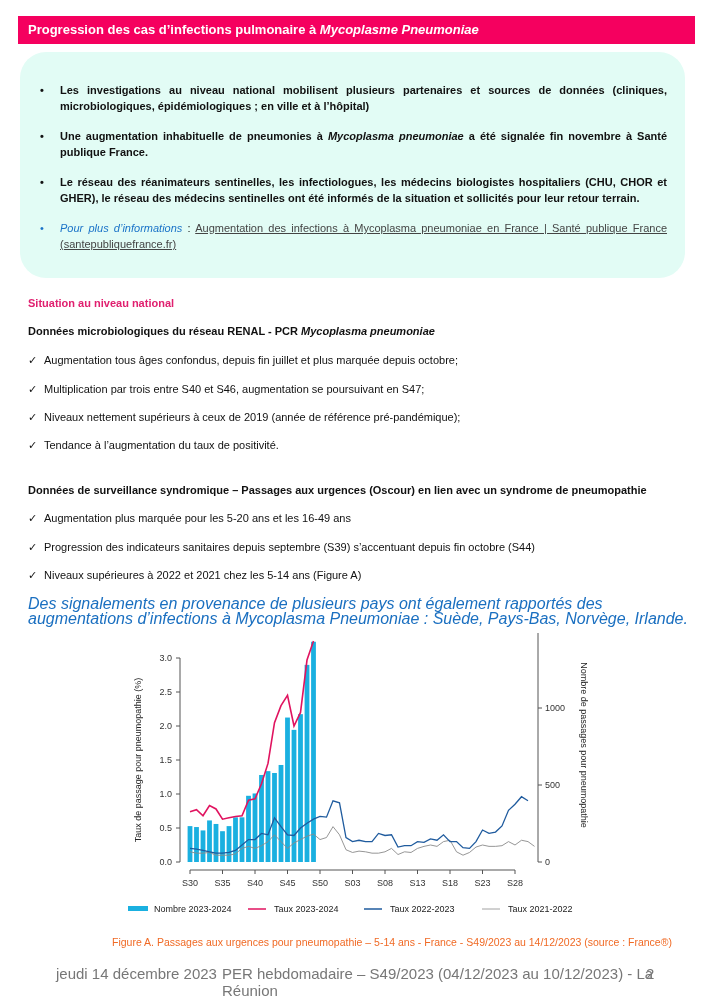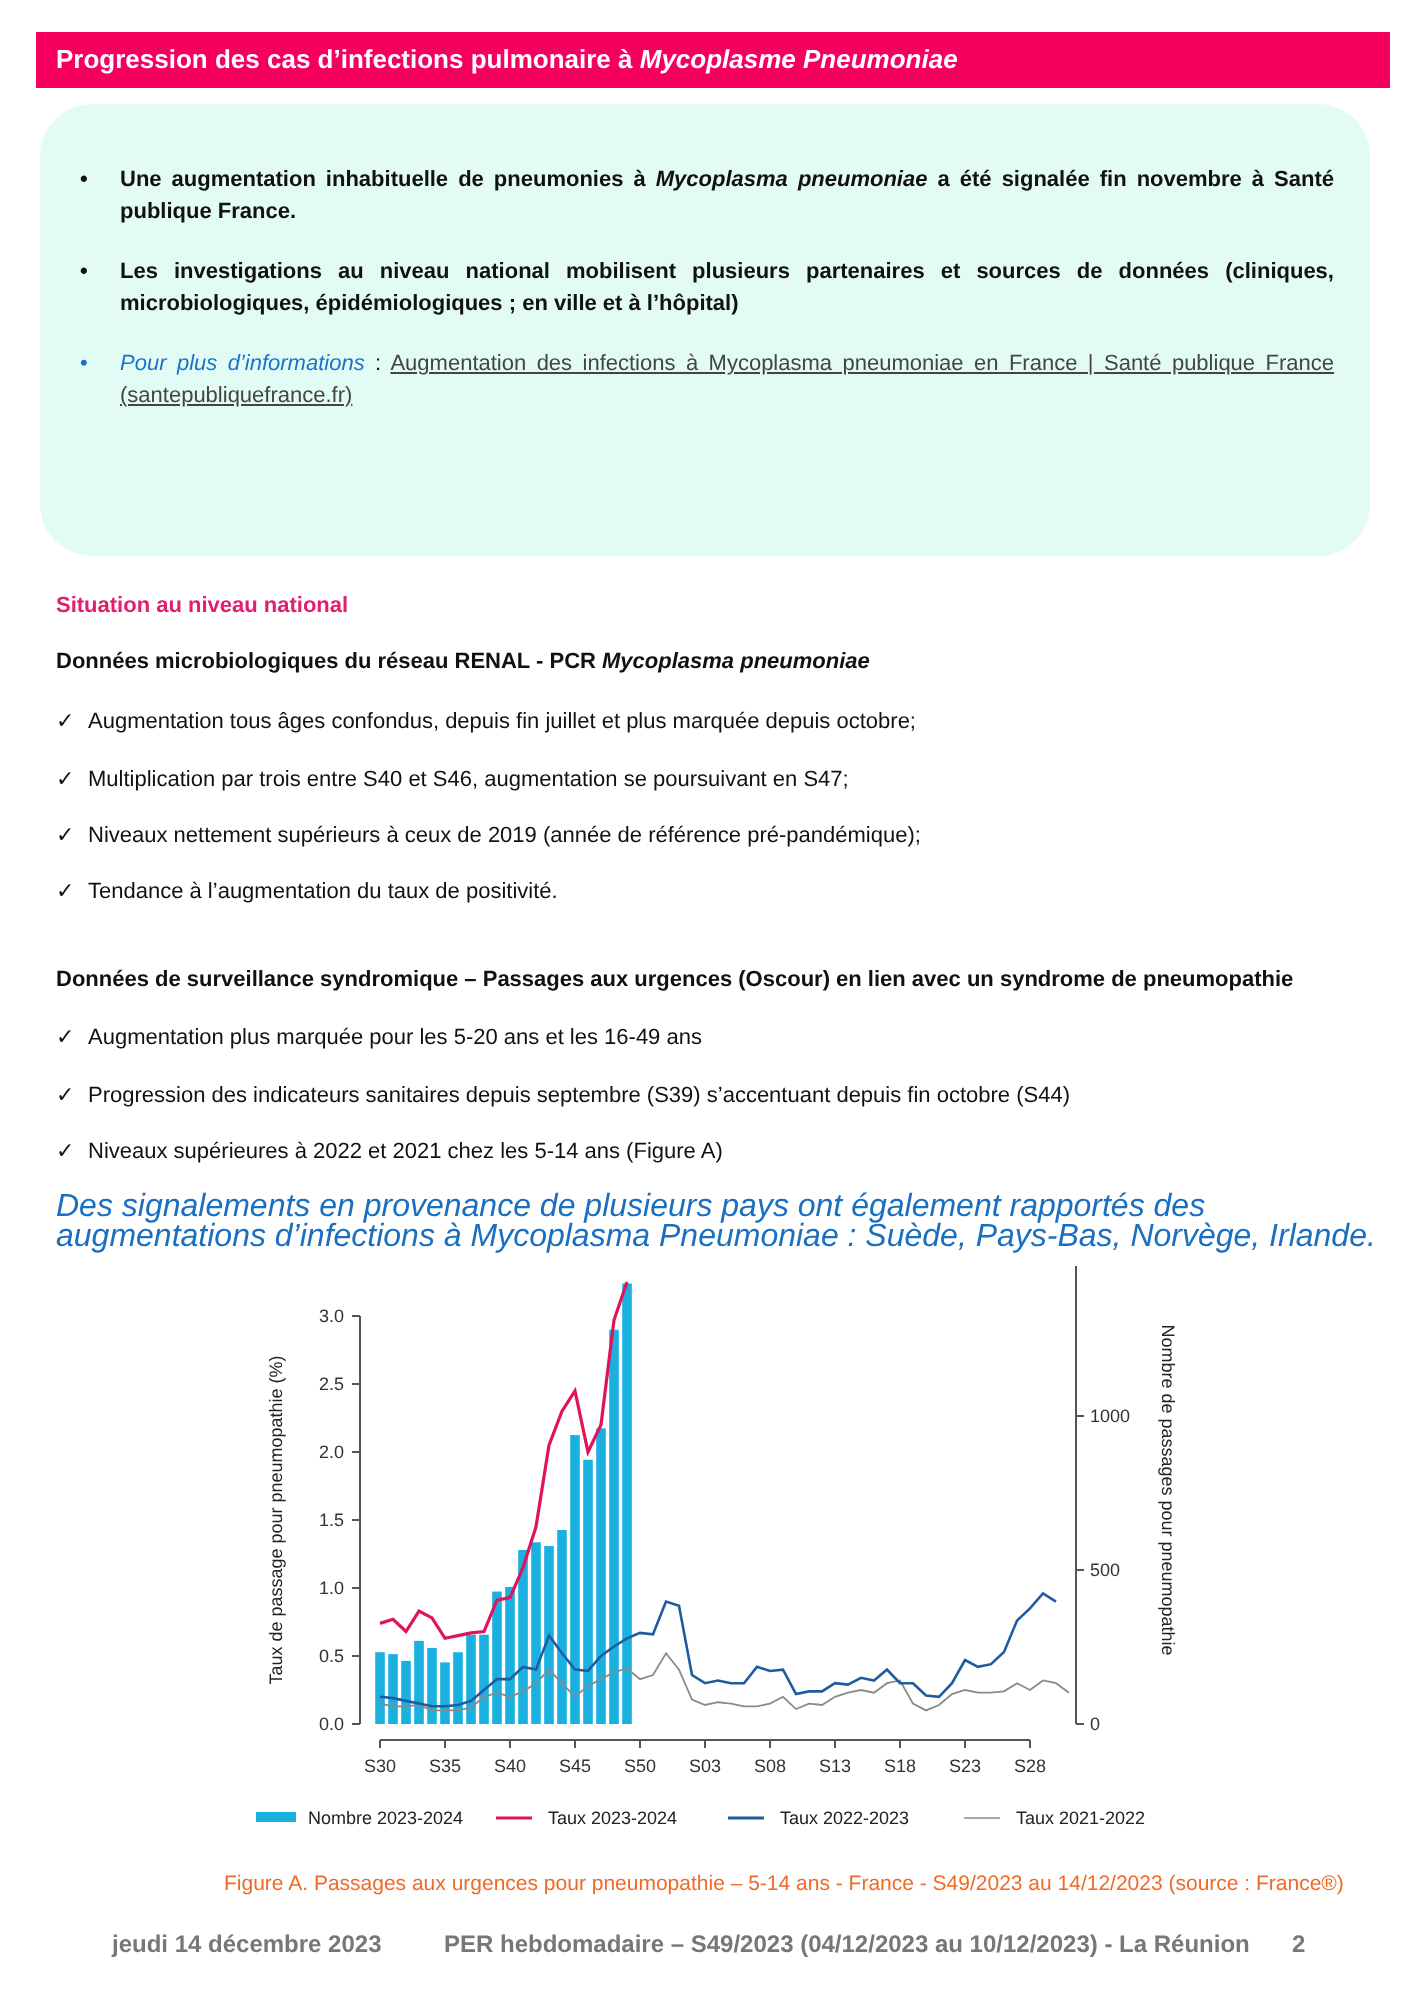--- a/index.html
+++ b/index.html
@@ -15,31 +15,32 @@
   .more-label{color:#1a73c8;font-style:italic;}
   .link{color:#444;text-decoration:underline;}
   .sec-title{position:absolute;left:28px;top:297px;color:#e0206f;font-weight:bold;font-size:11px;}
   .sub{position:absolute;left:28px;font-weight:bold;font-size:11px;}
   .check{position:absolute;left:28px;font-size:11px;}
   .check span.ck{display:inline-block;width:16px;}
   .note{position:absolute;left:28px;top:596px;width:660px;color:#1a6fc0;font-style:italic;font-size:16px;line-height:15px;}
   .chart{position:absolute;left:0;top:630px;}
   .caption{position:absolute;left:84px;top:936px;font-size:10.5px;color:#f06a25;}
   .caption b{font-weight:normal;margin-left:28px;}
-  .footer{position:absolute;top:965px;font-size:12px;color:#777;font-weight:bold;}
+  .footer{position:absolute;top:965px;font-size:15px;color:#777;}
 </style>
 </head>
 <body>
 
 <div class="banner"><span>Progression des cas d’infections pulmonaire à </span><i>Mycoplasme Pneumoniae</i></div>
 
 <div class="infobox">
   <ul>
+    <li>Les investigations au niveau national mobilisent plusieurs partenaires et sources de données (cliniques, microbiologiques, épidémiologiques ; en ville et à l’hôpital)</li>
     <li><span>Une augmentation inhabituelle de pneumonies à </span><i>Mycoplasma pneumoniae</i><span> a été signalée fin novembre à Santé publique France.</span></li>
-    <li>Les investigations au niveau national mobilisent plusieurs partenaires et sources de données (cliniques, microbiologiques, épidémiologiques ; en ville et à l’hôpital)</li>
+    <li>Le réseau des réanimateurs sentinelles, les infectiologues, les médecins biologistes hospitaliers (CHU, CHOR et GHER), le réseau des médecins sentinelles ont été informés de la situation et sollicités pour leur retour terrain.</li>
     <li class="more"><span class="more-label">Pour plus d’informations</span><span> : </span><span class="link">Augmentation des infections à Mycoplasma pneumoniae en France | Santé publique France (santepubliquefrance.fr)</span></li>
   </ul>
 </div>
 
 <div class="sec-title">Situation au niveau national</div>
 
 <div class="sub" style="top:325px"><span>Données microbiologiques du réseau RENAL  - PCR </span><i>Mycoplasma pneumoniae</i></div>
 <div class="check" style="top:354px"><span class="ck">✓</span><span>Augmentation tous âges confondus, depuis fin juillet et plus marquée depuis octobre;</span></div>
 <div class="check" style="top:383px"><span class="ck">✓</span><span>Multiplication par trois entre S40 et S46, augmentation se poursuivant en S47;</span></div>
 <div class="check" style="top:411px"><span class="ck">✓</span><span>Niveaux nettement supérieurs à ceux de 2019 (année de référence pré-pandémique);</span></div>

